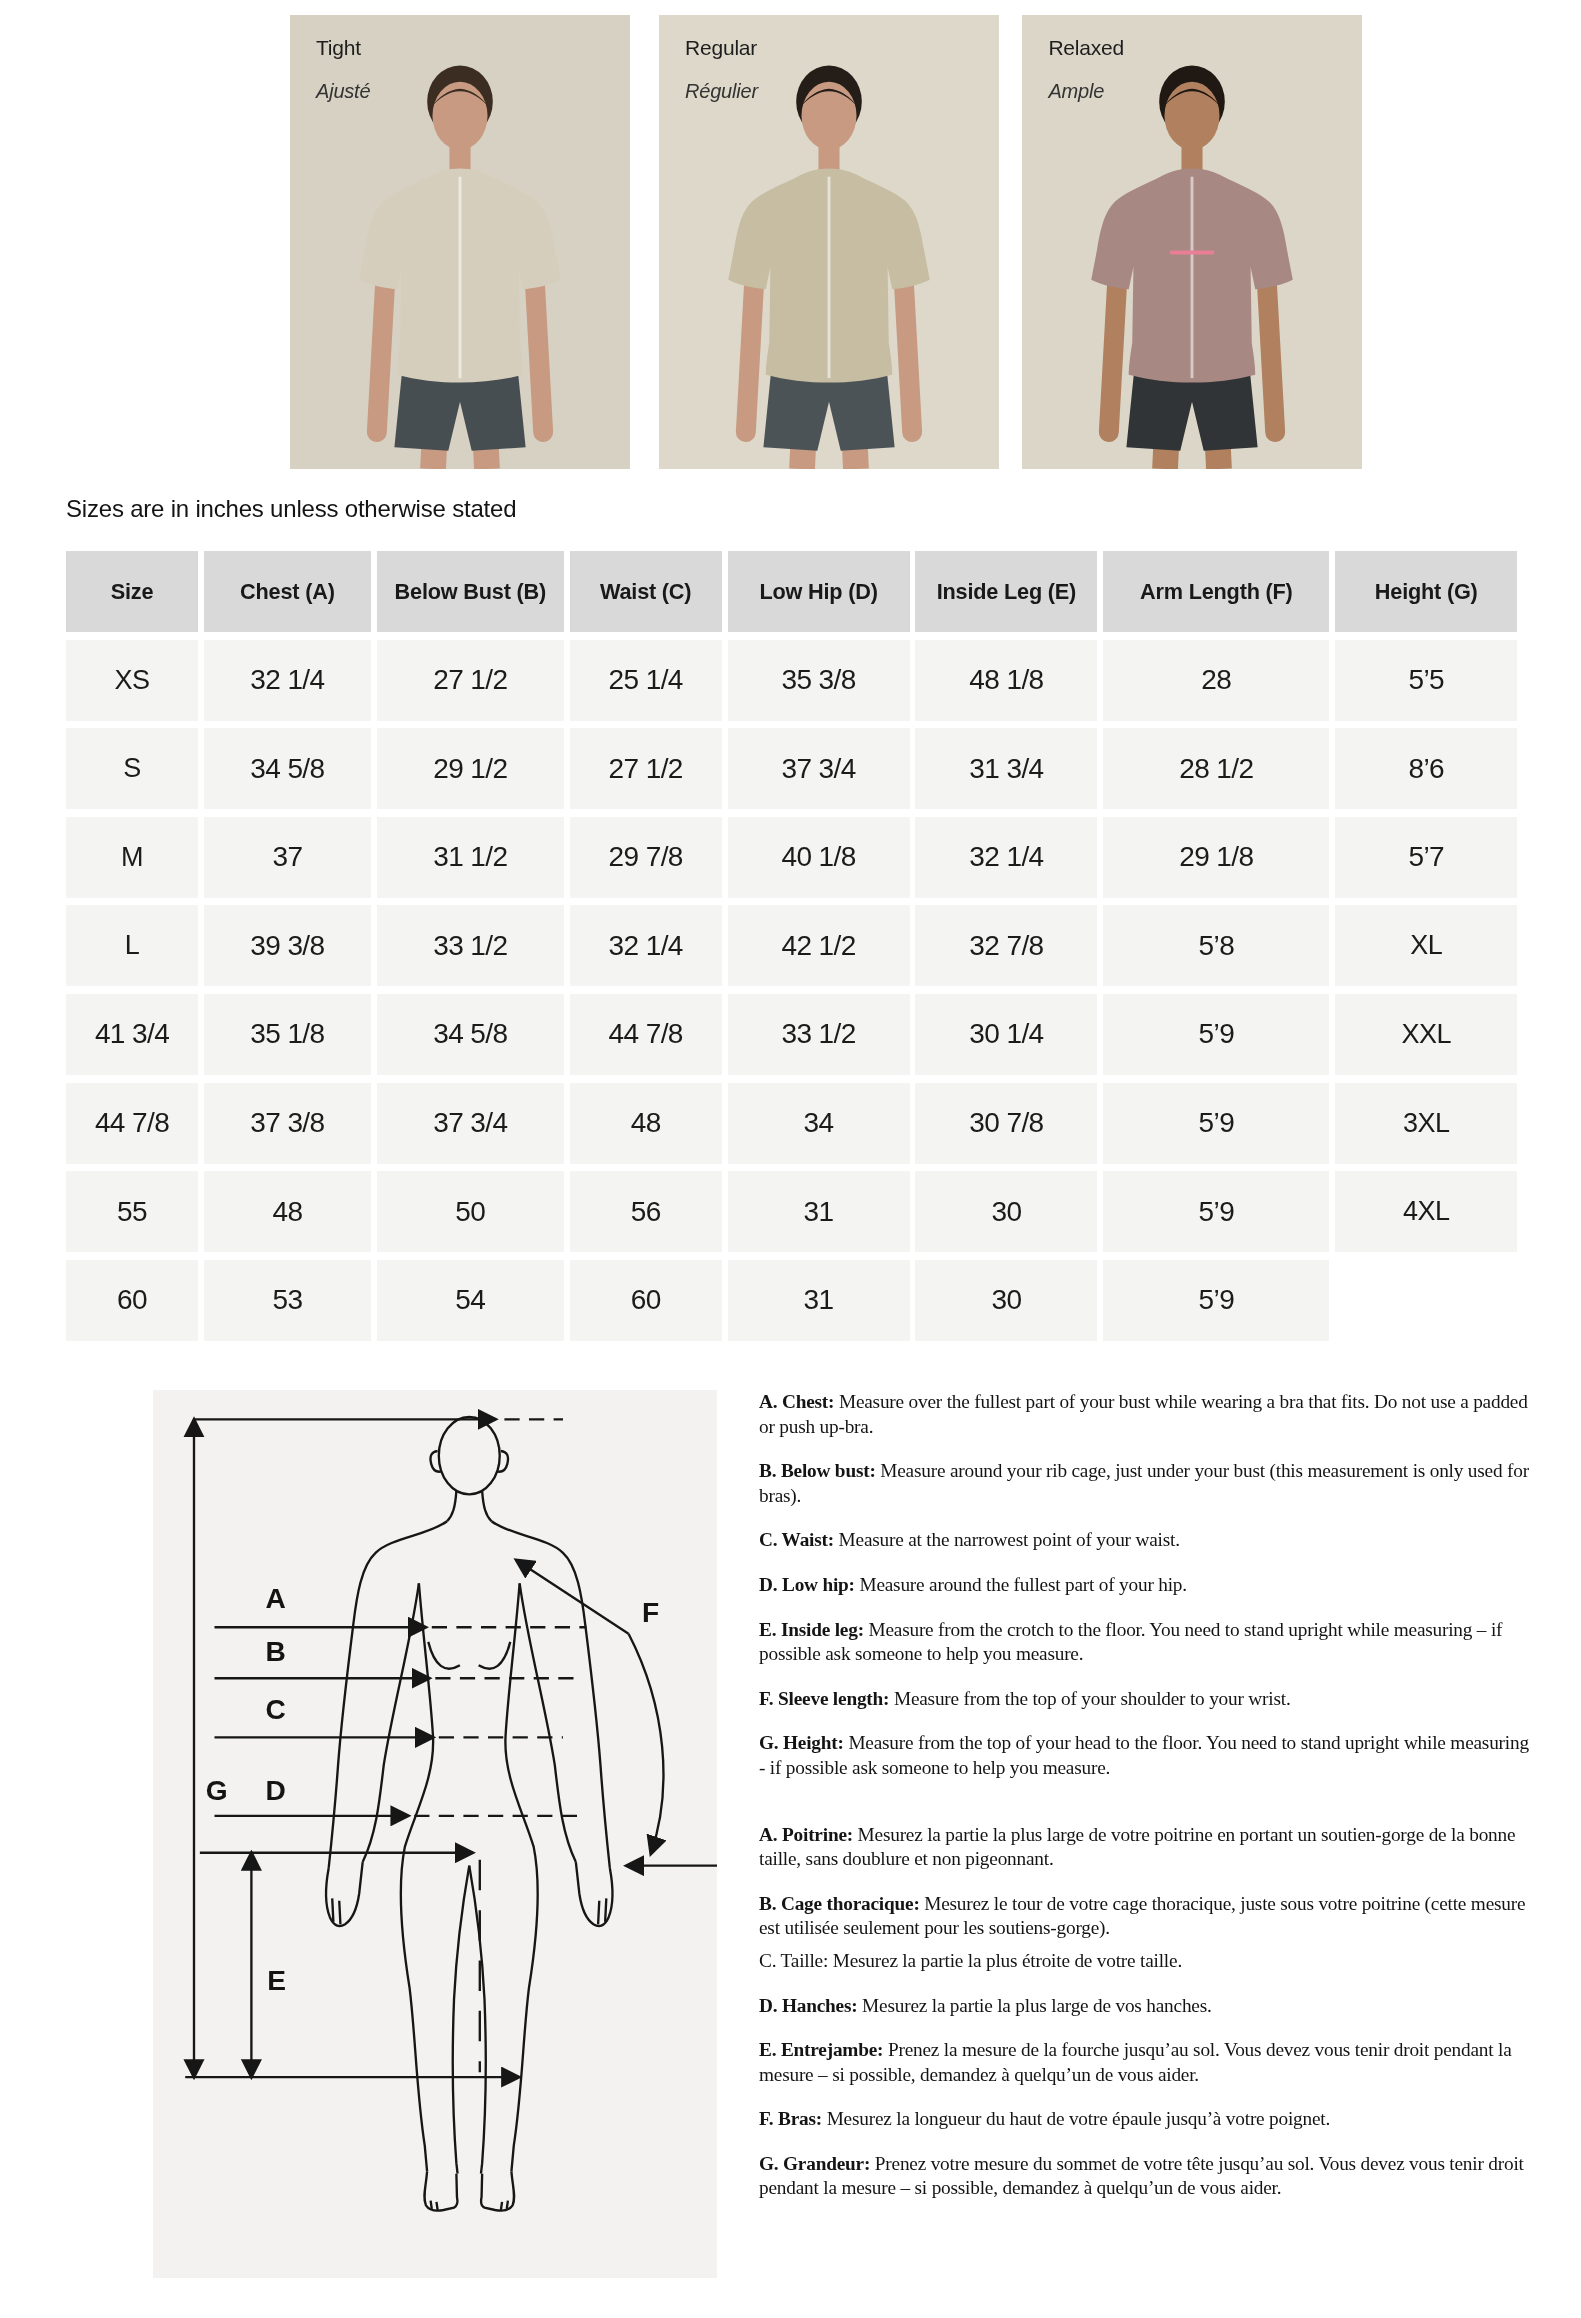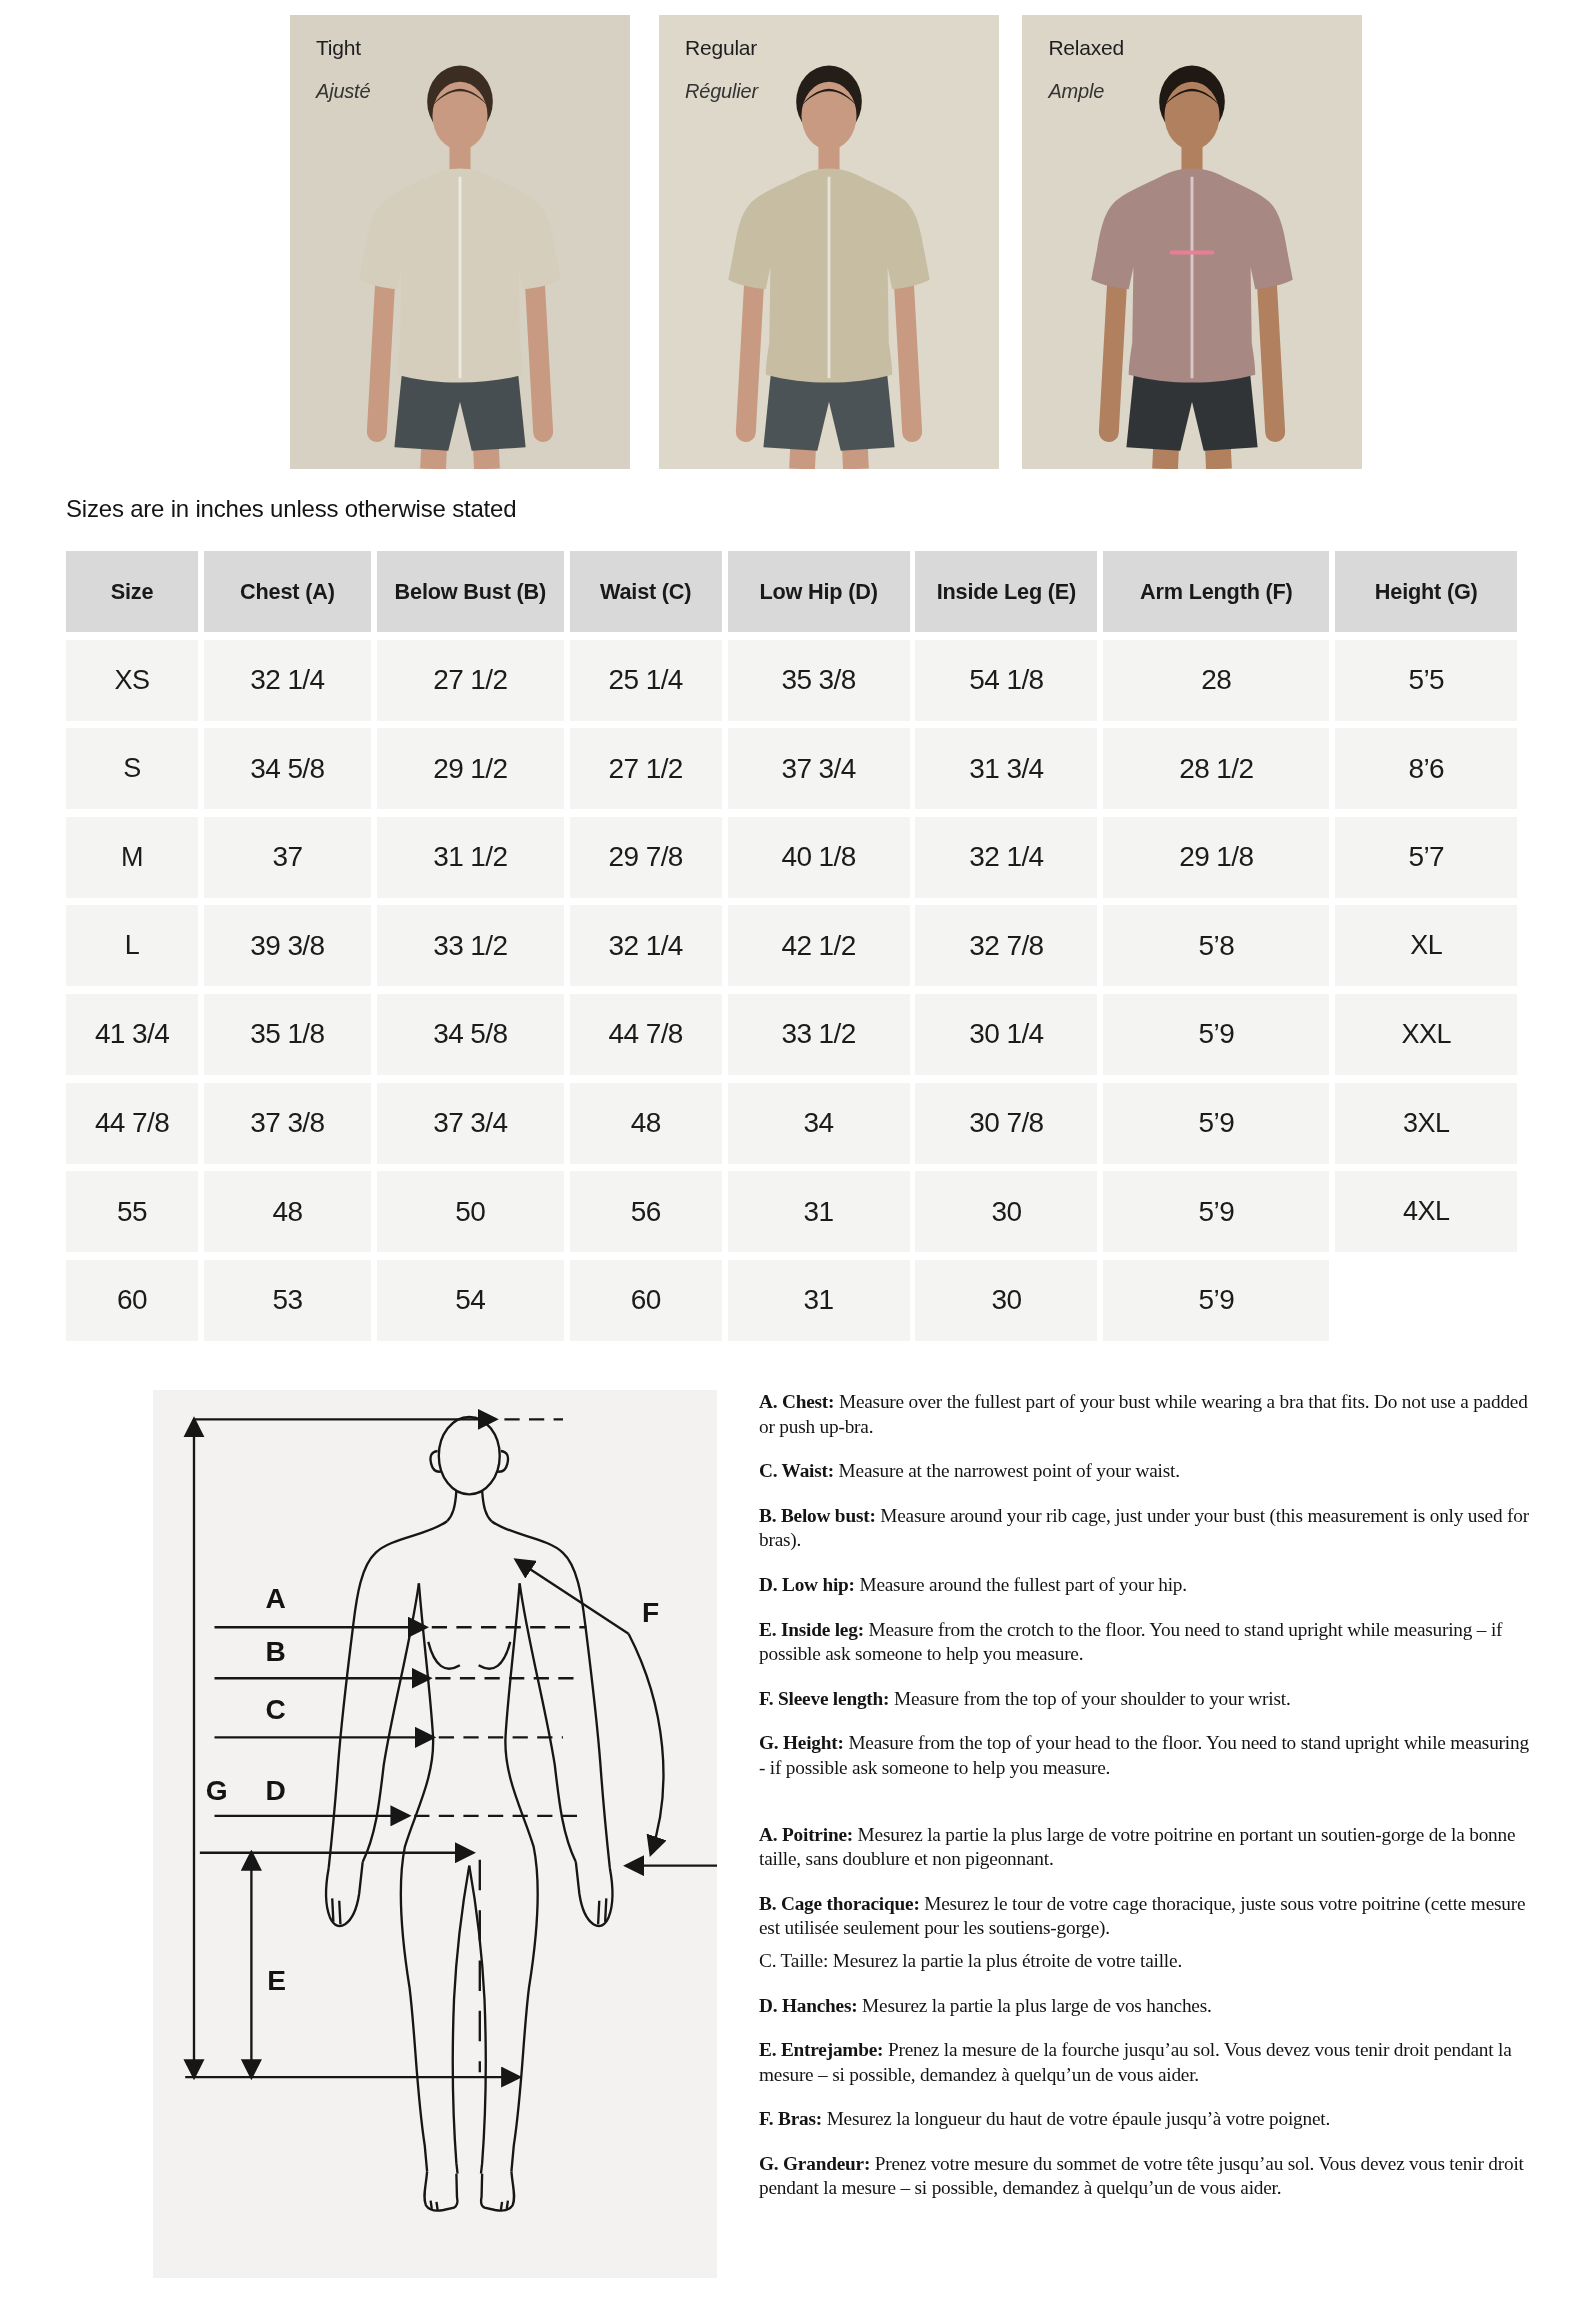--- a/index.html
+++ b/index.html
@@ -103,21 +103,21 @@
     <div class="cell th">Waist (C)</div>
     <div class="cell th">Low Hip (D)</div>
     <div class="cell th">Inside Leg (E)</div>
     <div class="cell th">Arm Length (F)</div>
     <div class="cell th">Height (G)</div>
     <div class="cell td td-size">XS</div>
     <div class="cell td">32 1/4</div>
     <div class="cell td">27 1/2</div>
     <div class="cell td">25 1/4</div>
     <div class="cell td">35 3/8</div>
-    <div class="cell td">54 1/8</div>
+    <div class="cell td">48 1/8</div>
     <div class="cell td">28</div>
     <div class="cell td">5’5</div>
     <div class="cell td td-size">S</div>
     <div class="cell td">34 5/8</div>
     <div class="cell td">29 1/2</div>
     <div class="cell td">27 1/2</div>
     <div class="cell td">37 3/4</div>
     <div class="cell td">31 3/4</div>
     <div class="cell td">28 1/2</div>
     <div class="cell td">8’6</div>
@@ -235,22 +235,22 @@
     <text class="dletter" x="192" y="700">D</text>
     <text class="dletter" x="195" y="1024">E</text>
     <text class="dletter" x="835" y="396">F</text>
     <text class="dletter" x="90" y="700">G</text>
   </svg>
 </div>
 
 <div class="guide">
   <div id="guide-en">
       <p><b>A. Chest:</b> Measure over the fullest part of your bust while wearing a bra that fits. Do not use a padded or push up-bra.</p>
+      <p><b>B. Below bust:</b> Measure around your rib cage, just under your bust (this measurement is only used for bras).</p>
       <p><b>C. Waist:</b> Measure at the narrowest point of your waist.</p>
-      <p><b>B. Below bust:</b> Measure around your rib cage, just under your bust (this measurement is only used for bras).</p>
       <p><b>D. Low hip:</b> Measure around the fullest part of your hip.</p>
       <p><b>E. Inside leg:</b> Measure from the crotch to the floor. You need to stand upright while measuring – if possible ask someone to help you measure.</p>
       <p><b>F. Sleeve length:</b> Measure from the top of your shoulder to your wrist.</p>
       <p><b>G. Height:</b> Measure from the top of your head to the floor. You need to stand upright while measuring - if possible ask someone to help you measure.</p>
     </div>
   <div id="guide-fr" class="fr-block">
       <p><b>A. Poitrine:</b> Mesurez la partie la plus large de votre poitrine en portant un soutien-gorge de la bonne taille, sans doublure et non pigeonnant.</p>
       <p class="no-gap"><b>B. Cage thoracique:</b> Mesurez le tour de votre cage thoracique, juste sous votre poitrine (cette mesure est utilisée seulement pour les soutiens-gorge).</p>
       <p><span>C. Taille:</span> Mesurez la partie la plus étroite de votre taille.</p>
       <p><b>D. Hanches:</b> Mesurez la partie la plus large de vos hanches.</p>

